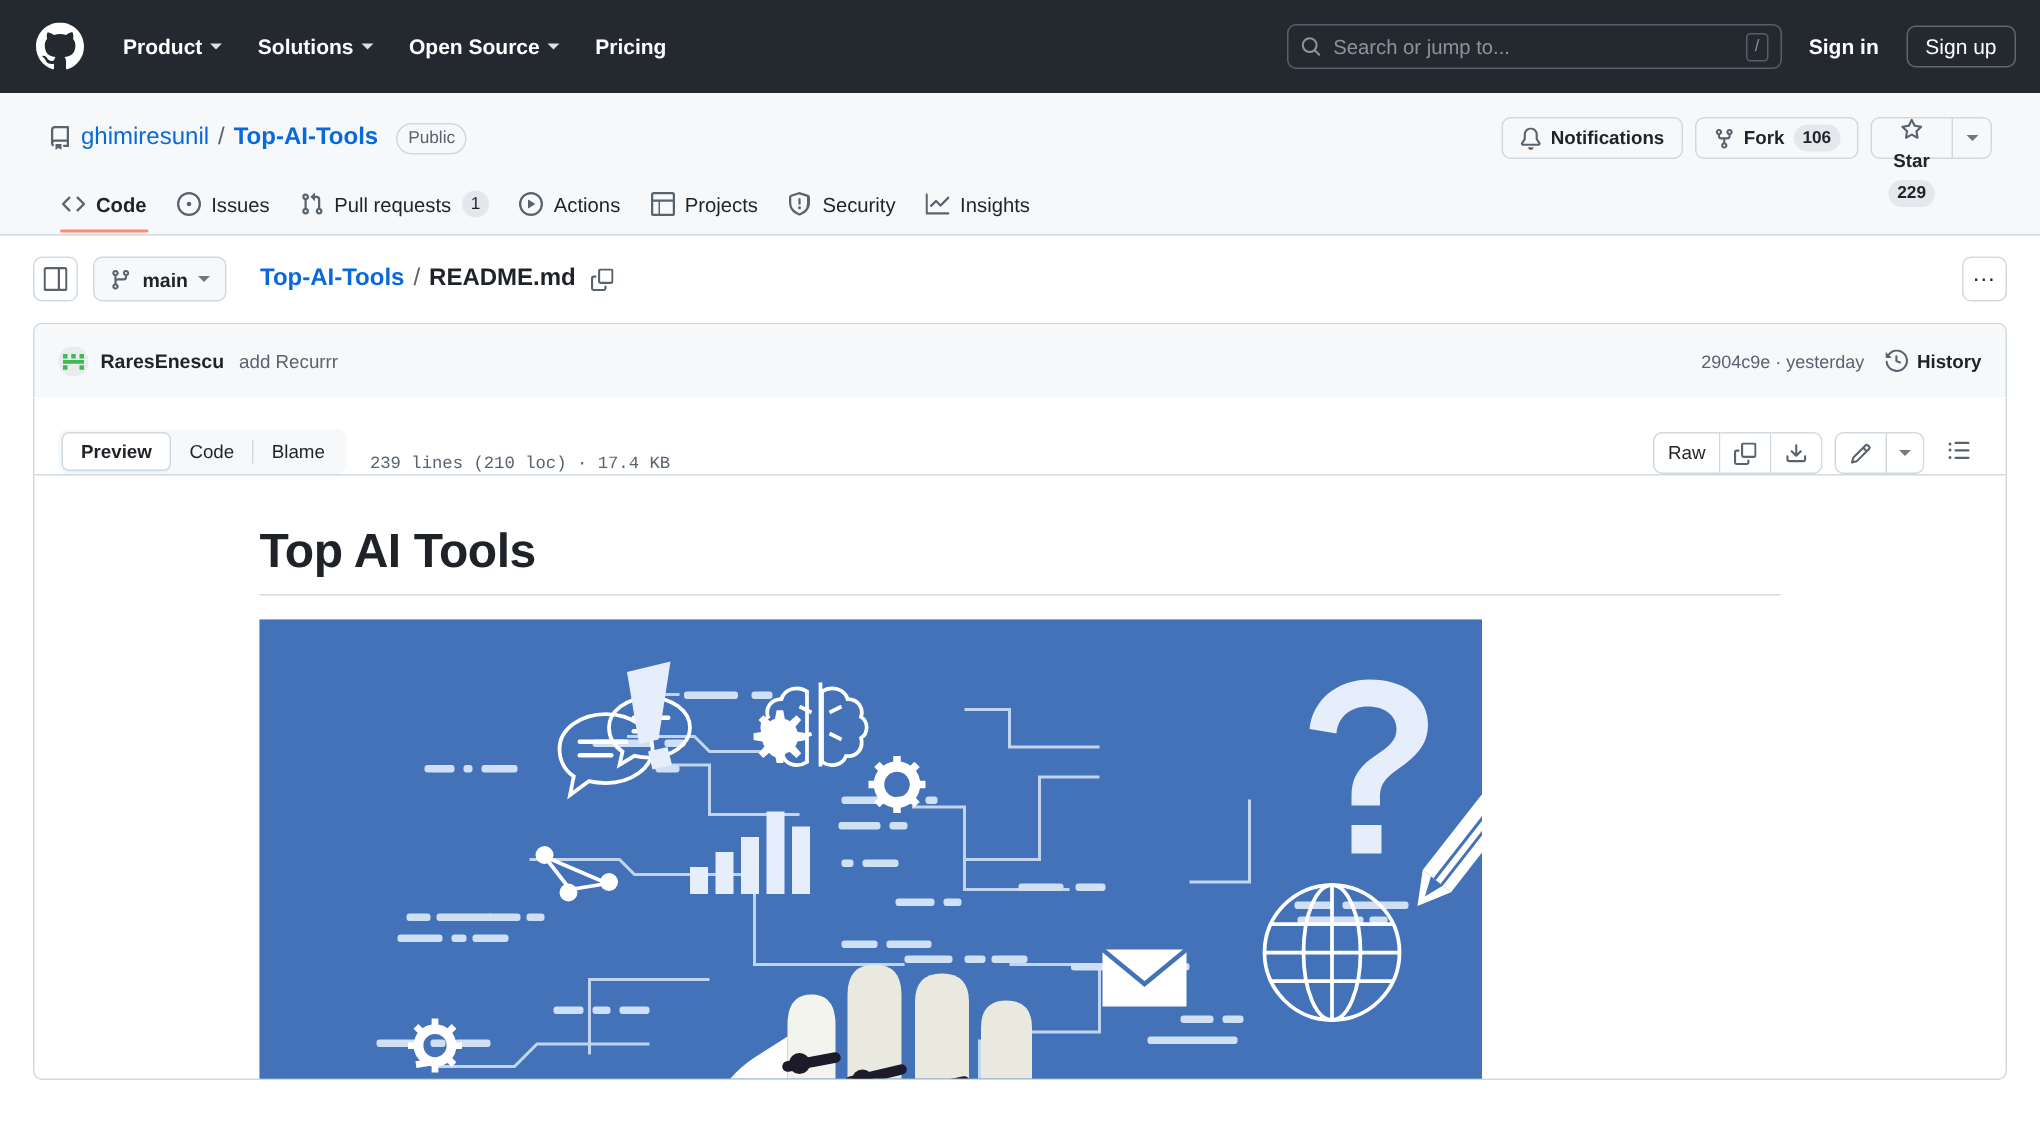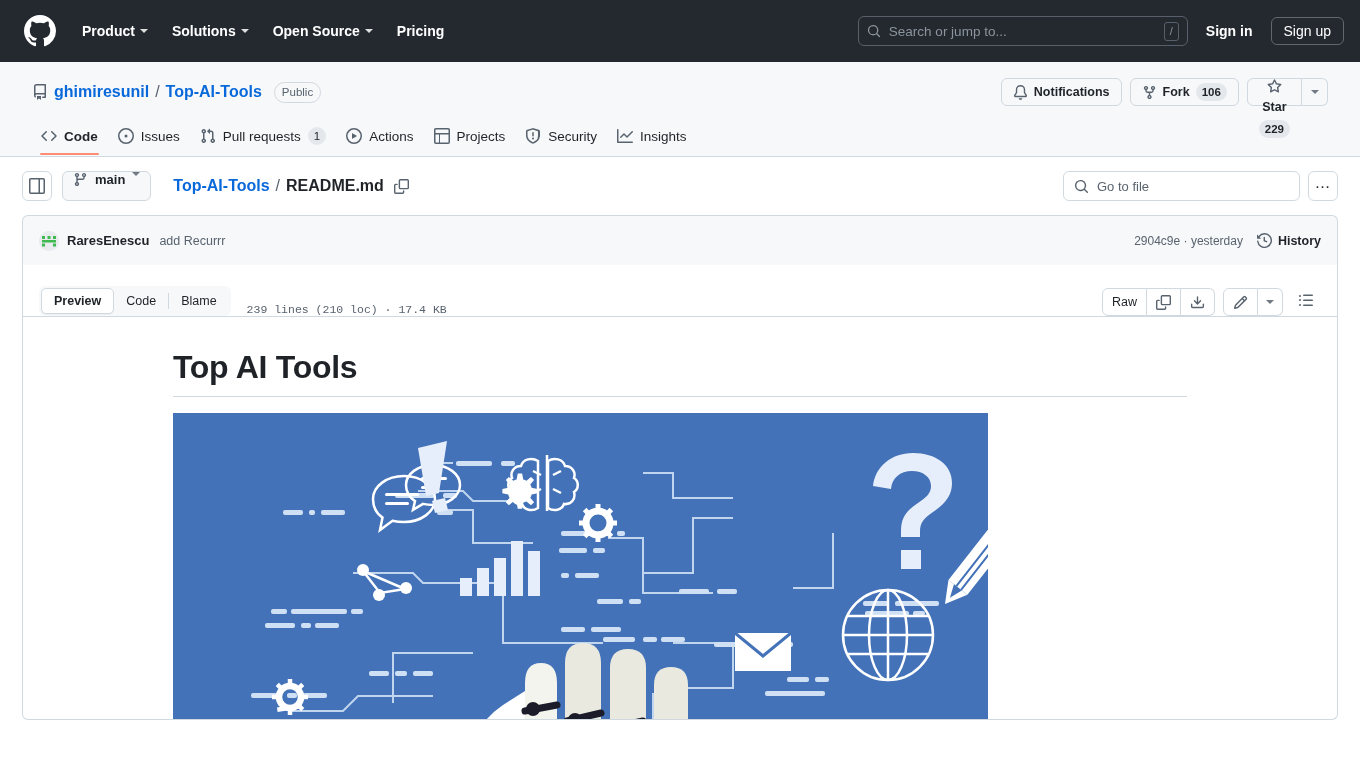--- a/index.html
+++ b/index.html
@@ -68,21 +68,21 @@
 
   
   .repo-header {
     background: #f6f8fa;
     border-bottom: 1px solid #d1d9e0;
     padding: 16px 32px 0 32px;
   }
   .repo-title-row { display: flex; align-items: center; }
   .repo-title { display: flex; align-items: center; gap: 6px; font-size: 16px; }
   .repo-icon { color: #59636e; display: flex; align-items: center; }
-  .repo-owner { color: #0969da; font-weight: 700; cursor: pointer; }
+  .repo-owner { color: #0969da; font-weight: 400; cursor: pointer; }
   .repo-sep { color: #59636e; font-weight: 300; }
   .repo-name { color: #0969da; font-weight: 700; cursor: pointer; }
   .visibility-badge {
     margin-left: 6px;
     border: 1px solid #d1d9e0; border-radius: 2em;
     color: #59636e; font-size: 11.5px; font-weight: 500;
     padding: 1px 7px; line-height: 17px;
   }
 
   .repo-actions { margin-left: auto; display: flex; align-items: center; gap: 8px; }
@@ -140,21 +140,21 @@
     gap: 10px;
   }
   .icon-btn {
     width: 30px; height: 30px;
     border: 1px solid #d1d9e0; border-radius: 6px;
     background: #ffffff; color: #59636e;
     display: flex; align-items: center; justify-content: center;
     cursor: pointer;
   }
   .branch-btn {
-    display: flex; align-items: flex-start; gap: 7px;
+    display: flex; align-items: center; gap: 7px;
     height: 30px; padding: 0 10px;
     border: 1px solid #d1d9e0; border-radius: 6px;
     background: #f6f8fa;
     font-size: 13px; font-weight: 600; color: #1f2328;
     cursor: pointer;
   }
   .branch-btn .bicon { color: #59636e; display: flex; }
   .breadcrumb { display: flex; align-items: center; gap: 6px; font-size: 16px; margin-left: 12px; }
   .bc-link { color: #0969da; font-weight: 600; cursor: pointer; }
   .bc-sep { color: #59636e; font-weight: 300; }
@@ -474,28 +474,20 @@
       <span class="bc-current">README.md</span>
       <span class="copy-path">
         <svg width="15" height="15" viewBox="0 0 16 16" fill="currentColor">
             <path d="M0 6.75C0 5.784.784 5 1.75 5h1.5a.75.75 0 0 1 0 1.5h-1.5a.25.25 0 0 0-.25.25v7.5c0 .138.112.25.25.25h7.5a.25.25 0 0 0 .25-.25v-1.5a.75.75 0 0 1 1.5 0v1.5A1.75 1.75 0 0 1 9.25 16h-7.5A1.75 1.75 0 0 1 0 14.25Z"></path>
             <path d="M5 1.75C5 .784 5.784 0 6.75 0h7.5C15.216 0 16 .784 16 1.75v7.5A1.75 1.75 0 0 1 14.25 11h-7.5A1.75 1.75 0 0 1 5 9.25Zm1.75-.25a.25.25 0 0 0-.25.25v7.5c0 .138.112.25.25.25h7.5a.25.25 0 0 0 .25-.25v-7.5a.25.25 0 0 0-.25-.25Z"></path>
           </svg>
       </span>
     </div>
 
     <div class="file-nav-right">
-      <div class="gotofile">
-        <span class="sicon">
-          <svg width="15" height="15" viewBox="0 0 16 16" fill="currentColor">
-              <path d="M10.68 11.74a6 6 0 0 1-7.922-8.982 6 6 0 0 1 8.982 7.922l3.04 3.04a.749.749 0 0 1-.326 1.275.749.749 0 0 1-.734-.215ZM11.5 7a4.499 4.499 0 1 0-8.997 0A4.499 4.499 0 0 0 11.5 7Z"></path>
-            </svg>
-        </span>
-        <span class="gph">Go to file</span>
-      </div>
       <div class="kebab">…</div>
     </div>
   </div>
 
   <div class="commit-bar">
     <div class="avatar">
       <svg width="20" height="20" viewBox="0 0 20 20" aria-hidden="true">
         <rect width="20" height="20" fill="#e9ecef"></rect>
         <g fill="#3fb950">
           <rect x="3" y="5" width="3" height="3"></rect>

